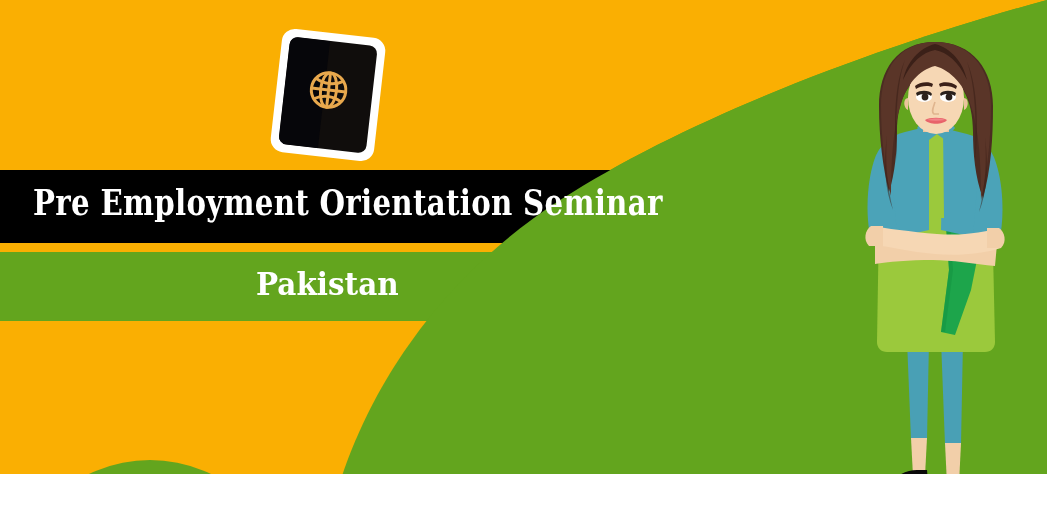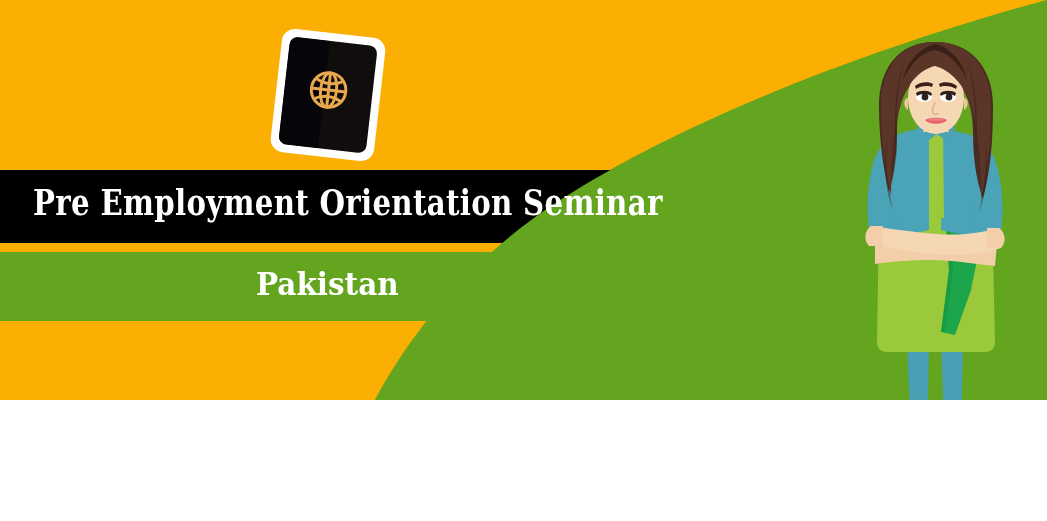--- a/index.html
+++ b/index.html
@@ -3,21 +3,21 @@
 <meta charset="utf-8">
 <style>
   html, body {
     margin: 0;
     padding: 0;
     background: #ffffff;
   }
   #banner {
     position: relative;
     width: 1047px;
-    height: 400px;
+    height: 474px;
     overflow: hidden;
     font-family: "DejaVu Serif", serif;
     background: #000000;
   }
 
   
   .layer {
     position: absolute;
     top: 0; left: 0;
     width: 1047px;

